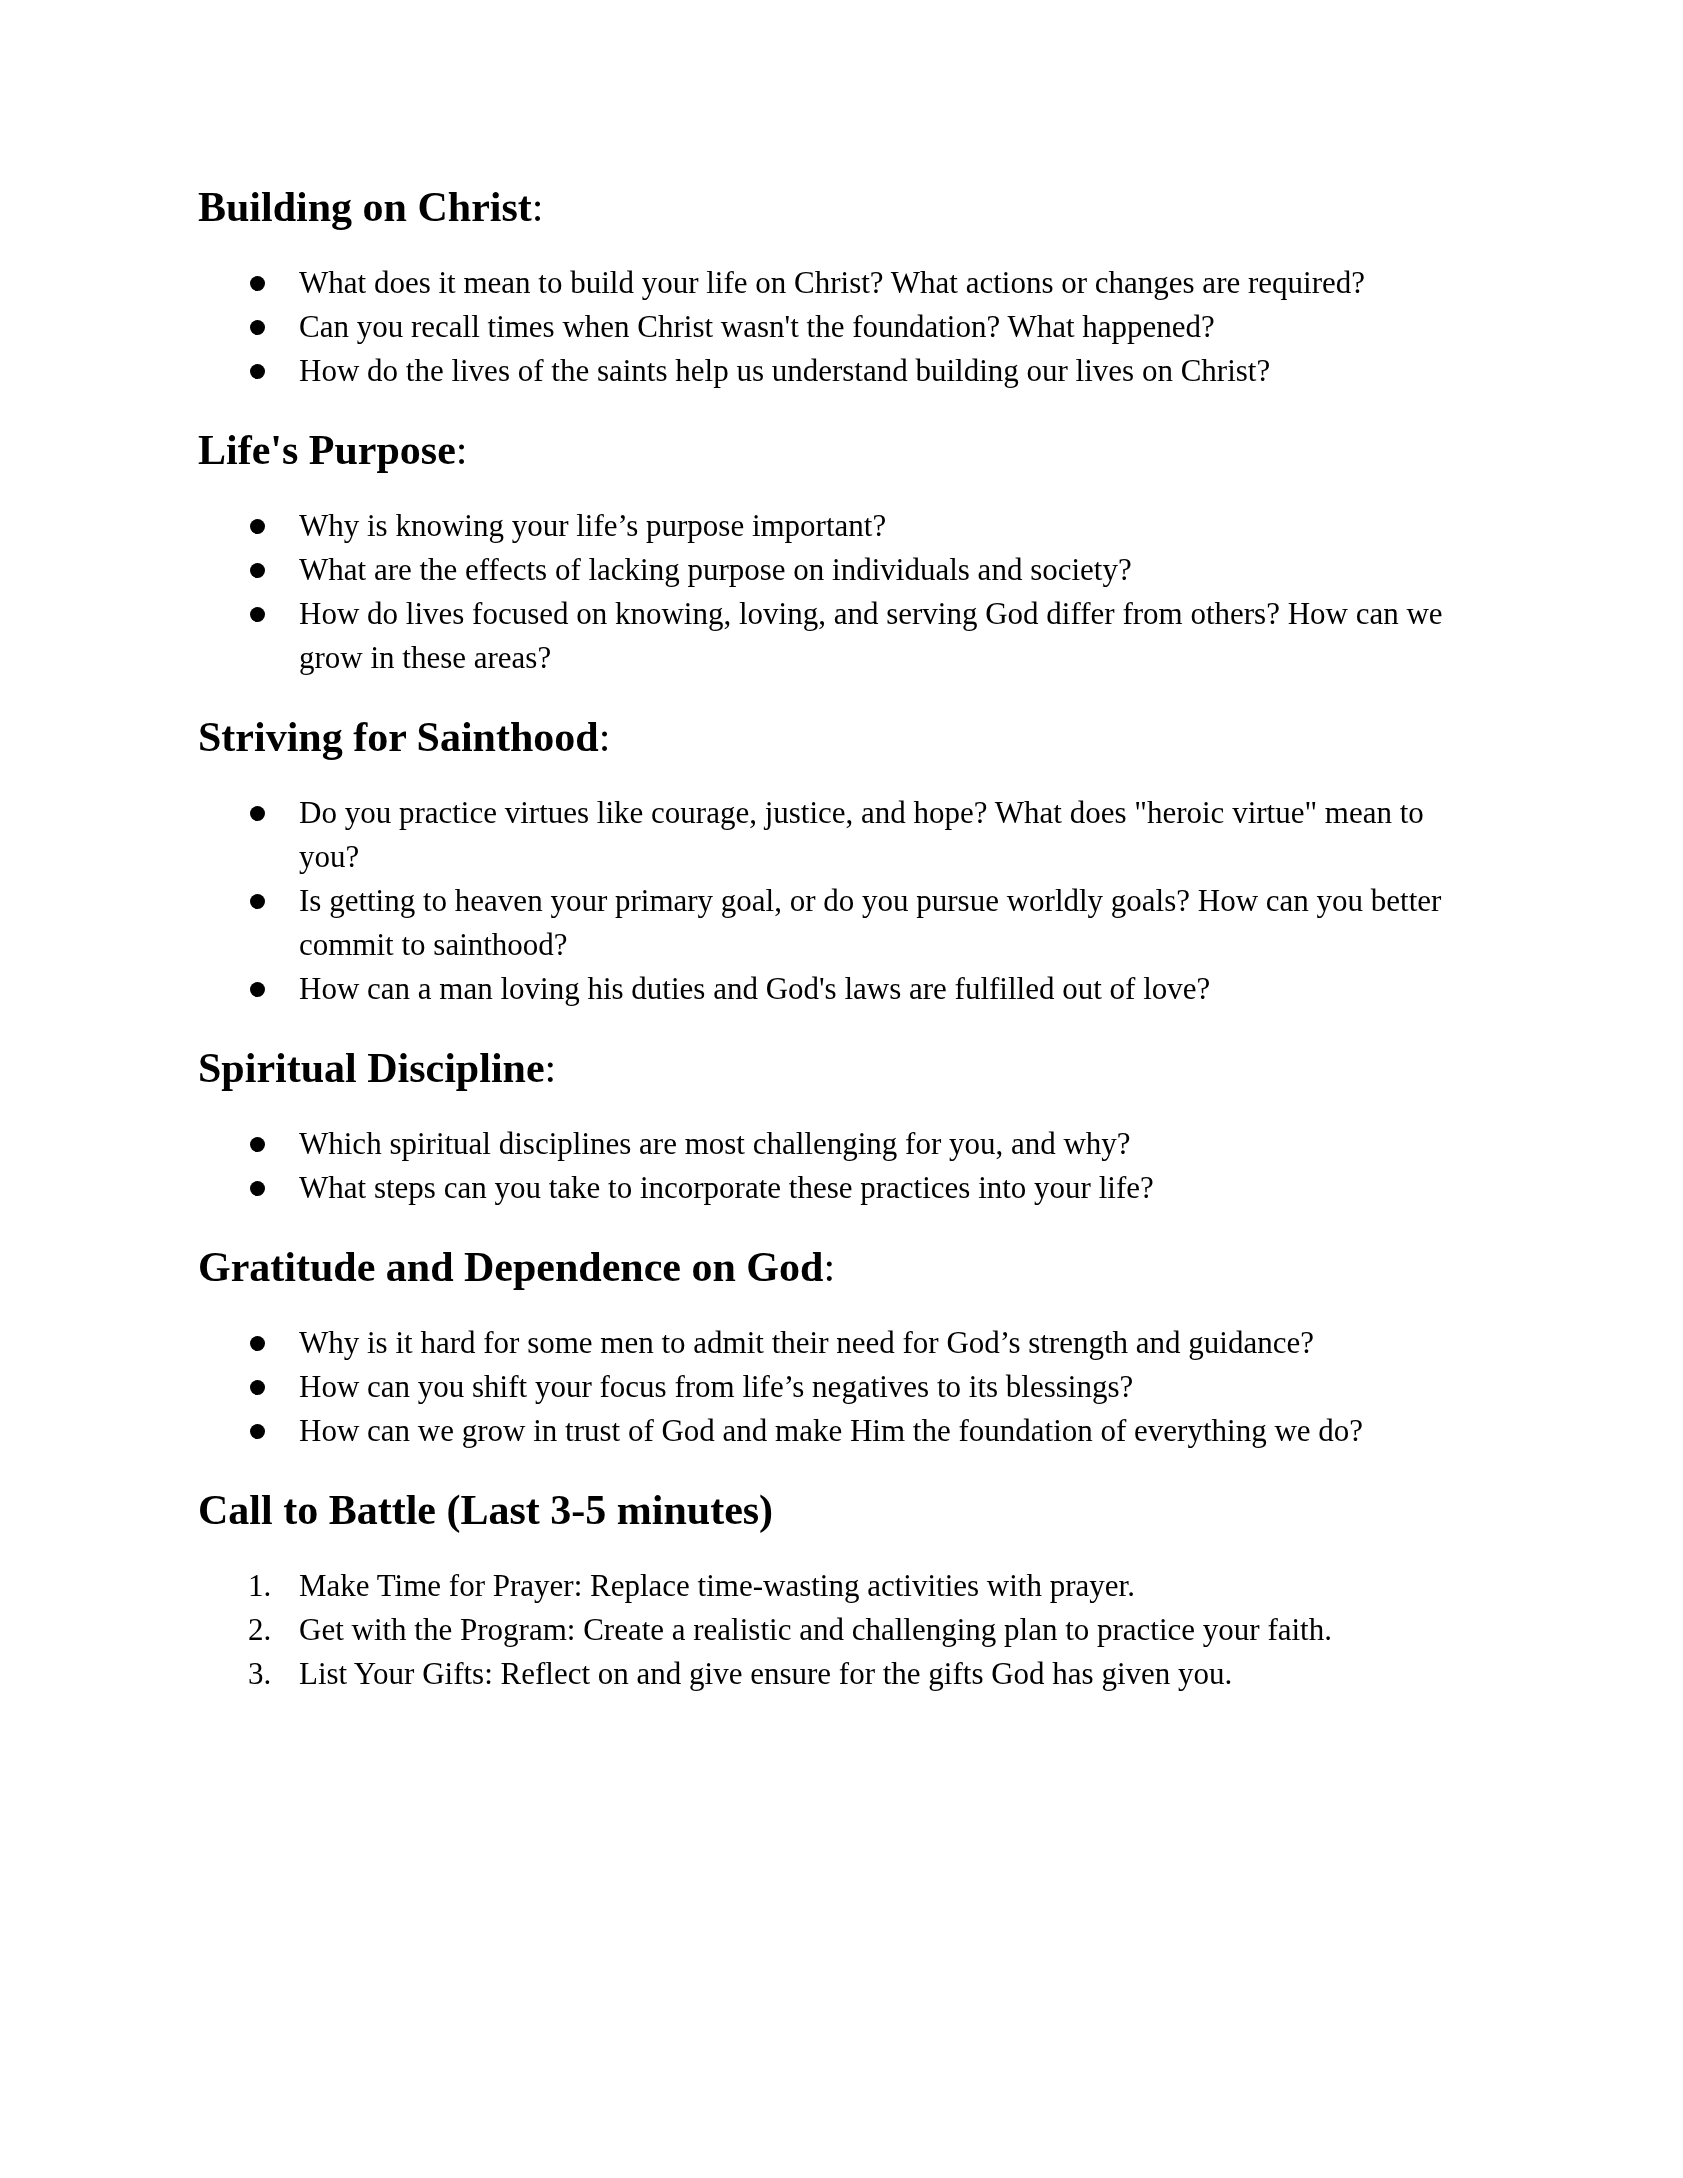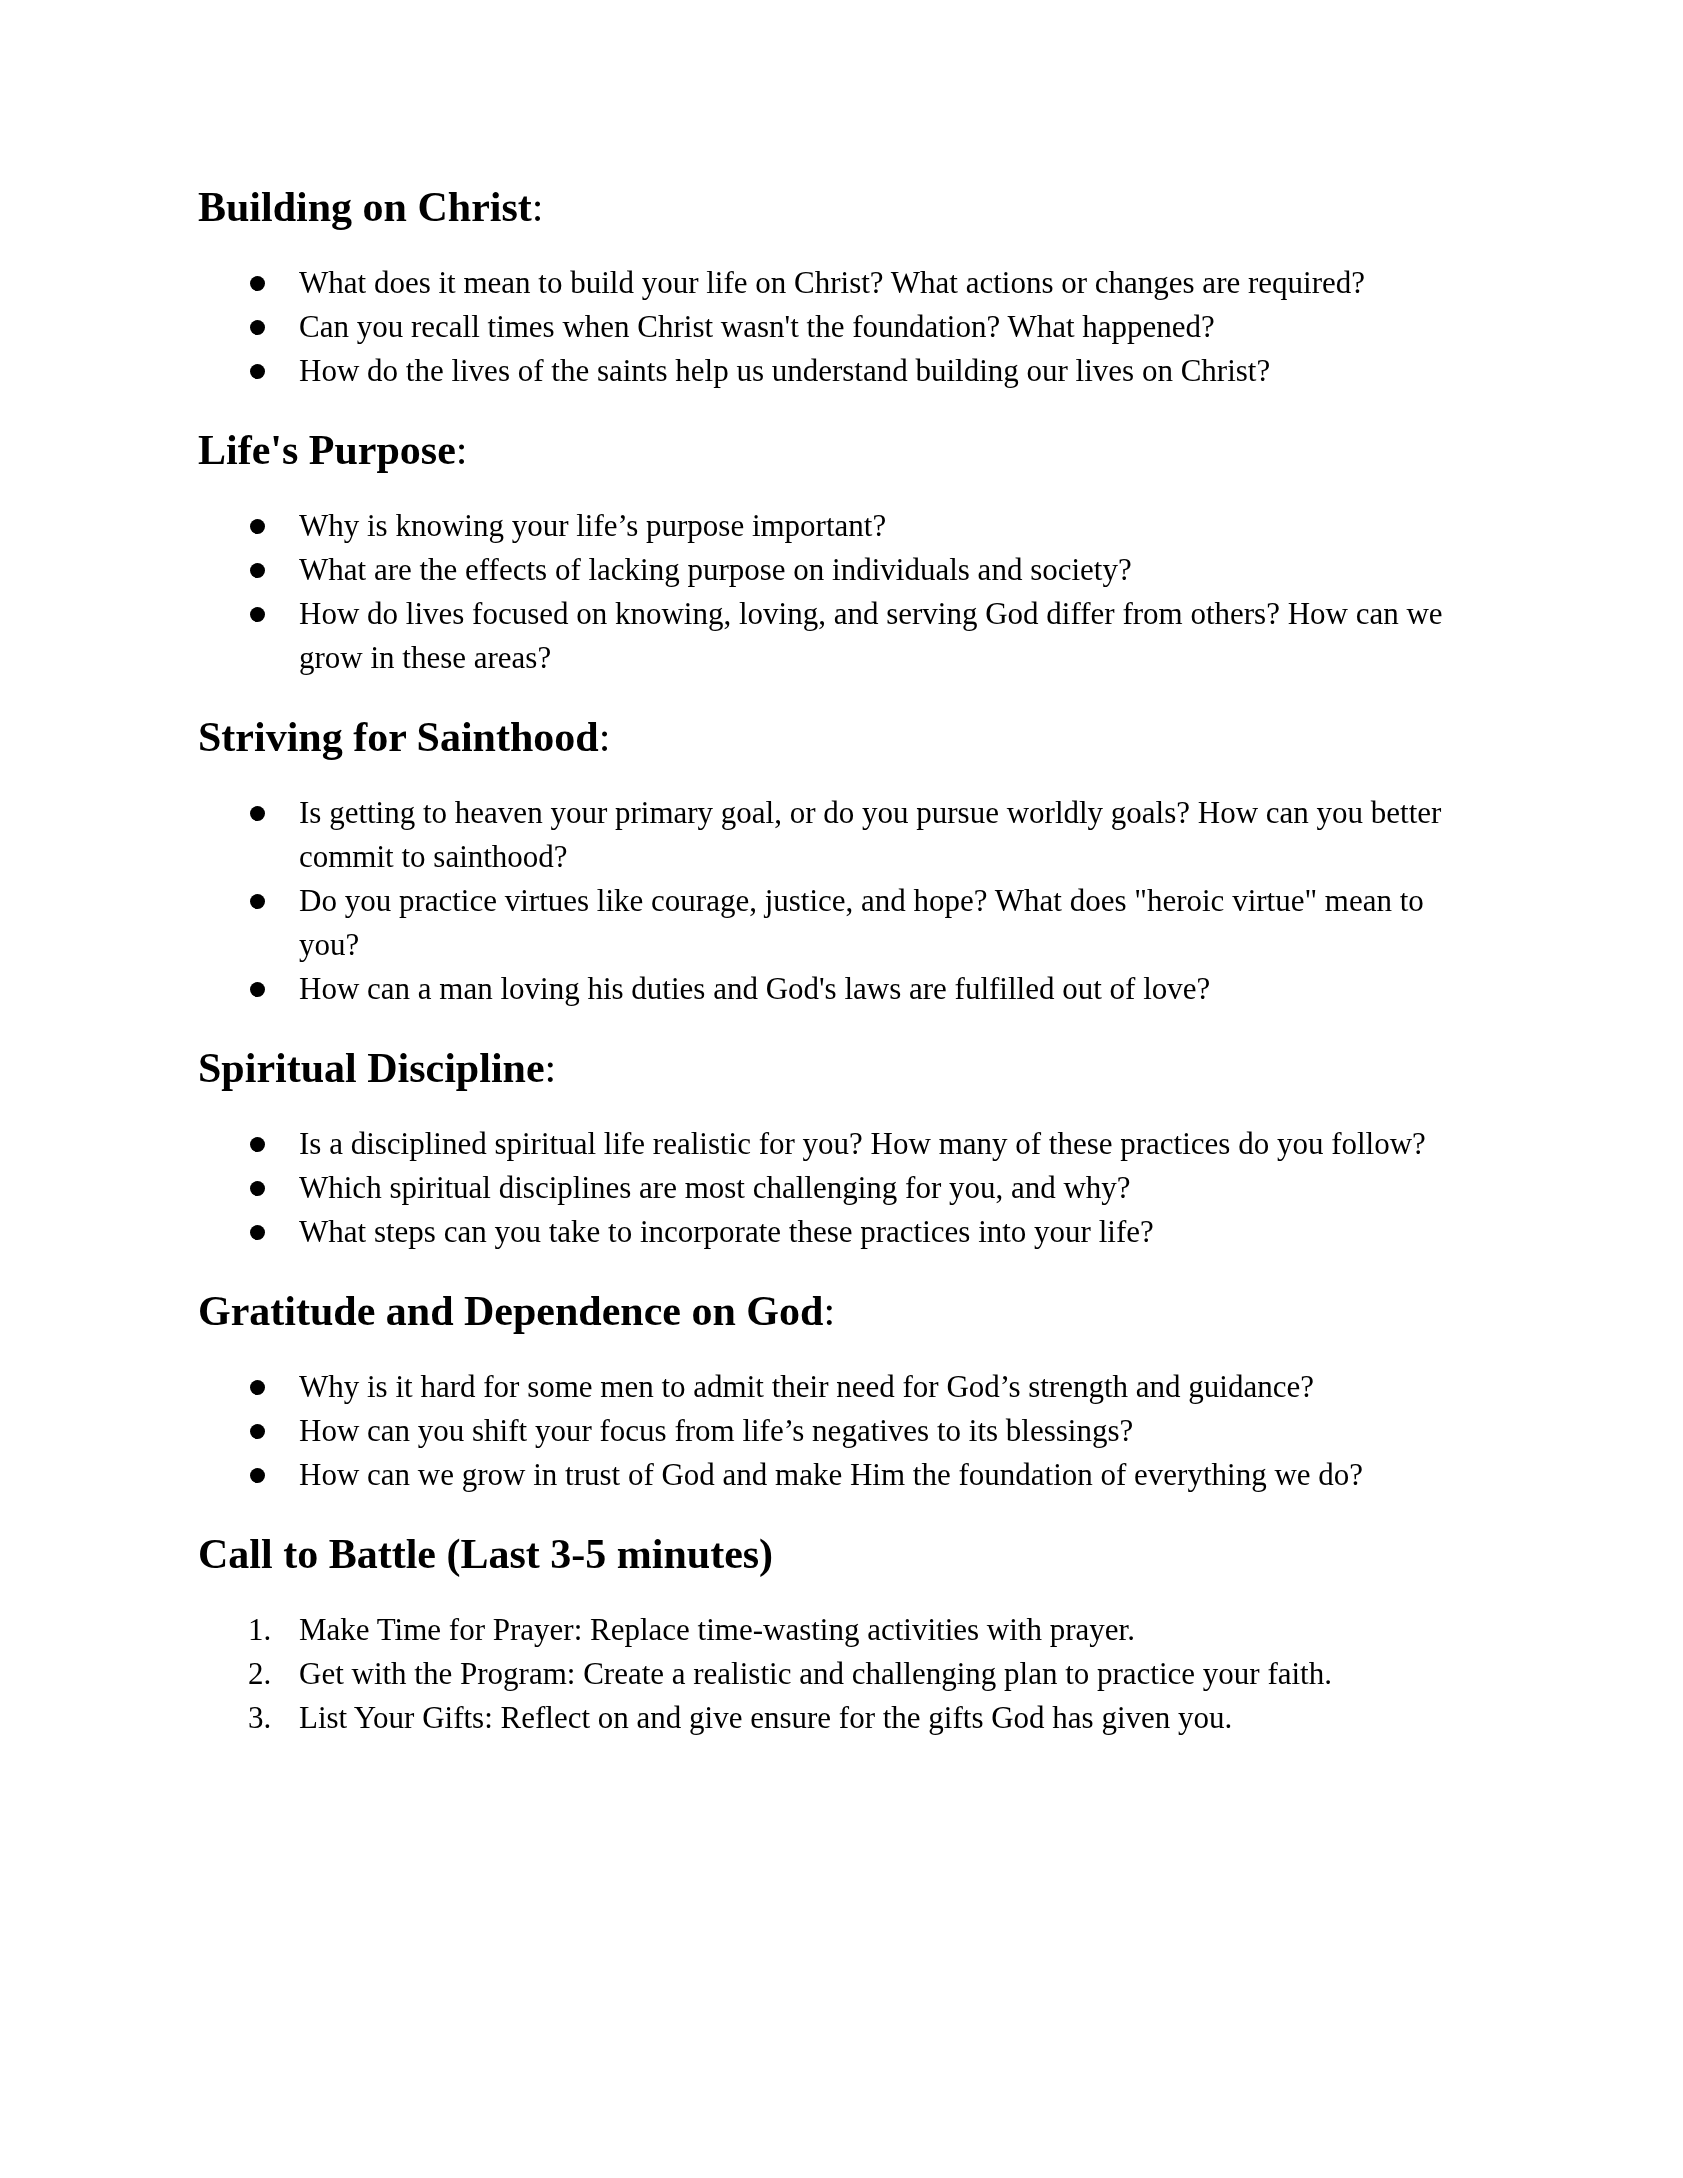--- a/index.html
+++ b/index.html
@@ -84,30 +84,29 @@
     <ul class="list">
       <li class="item"><span class="bullet"></span><span>Why is knowing your life’s purpose important?</span></li>
       <li class="item"><span class="bullet"></span><span>What are the effects of lacking purpose on individuals and society?</span></li>
       <li class="item"><span class="bullet"></span><span>How do lives focused on knowing, loving, and serving God differ from others? How can we grow in these areas?</span></li>
     </ul>
   </div>
 
   <div class="section">
     <div class="heading"><span class="title">Striving for Sainthood</span><span>:</span></div>
     <ul class="list">
+      <li class="item"><span class="bullet"></span><span>Do you practice virtues like courage, justice, and hope? What does "heroic virtue" mean to you?</span></li>
       <li class="item"><span class="bullet"></span><span>Is getting to heaven your primary goal, or do you pursue worldly goals? How can you better commit to sainthood?</span></li>
-      <li class="item"><span class="bullet"></span><span>Do you practice virtues like courage, justice, and hope? What does "heroic virtue" mean to you?</span></li>
       <li class="item"><span class="bullet"></span><span>How can a man loving his duties and God's laws are fulfilled out of love?</span></li>
     </ul>
   </div>
 
   <div class="section">
     <div class="heading"><span class="title">Spiritual Discipline</span><span>:</span></div>
     <ul class="list">
-      <li class="item"><span class="bullet"></span><span>Is a disciplined spiritual life realistic for you? How many of these practices do you follow?</span></li>
       <li class="item"><span class="bullet"></span><span>Which spiritual disciplines are most challenging for you, and why?</span></li>
       <li class="item"><span class="bullet"></span><span>What steps can you take to incorporate these practices into your life?</span></li>
     </ul>
   </div>
 
   <div class="section">
     <div class="heading"><span class="title">Gratitude and Dependence on God</span><span>:</span></div>
     <ul class="list">
       <li class="item"><span class="bullet"></span><span>Why is it hard for some men to admit their need for God’s strength and guidance?</span></li>
       <li class="item"><span class="bullet"></span><span>How can you shift your focus from life’s negatives to its blessings?</span></li>

